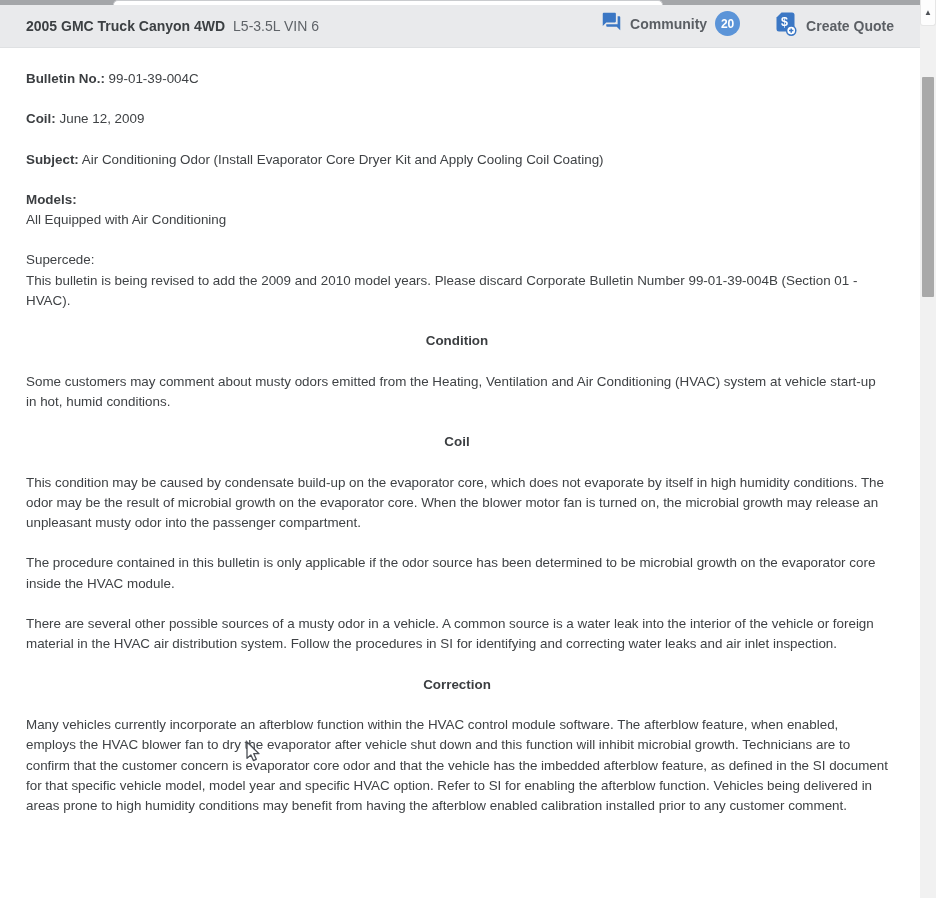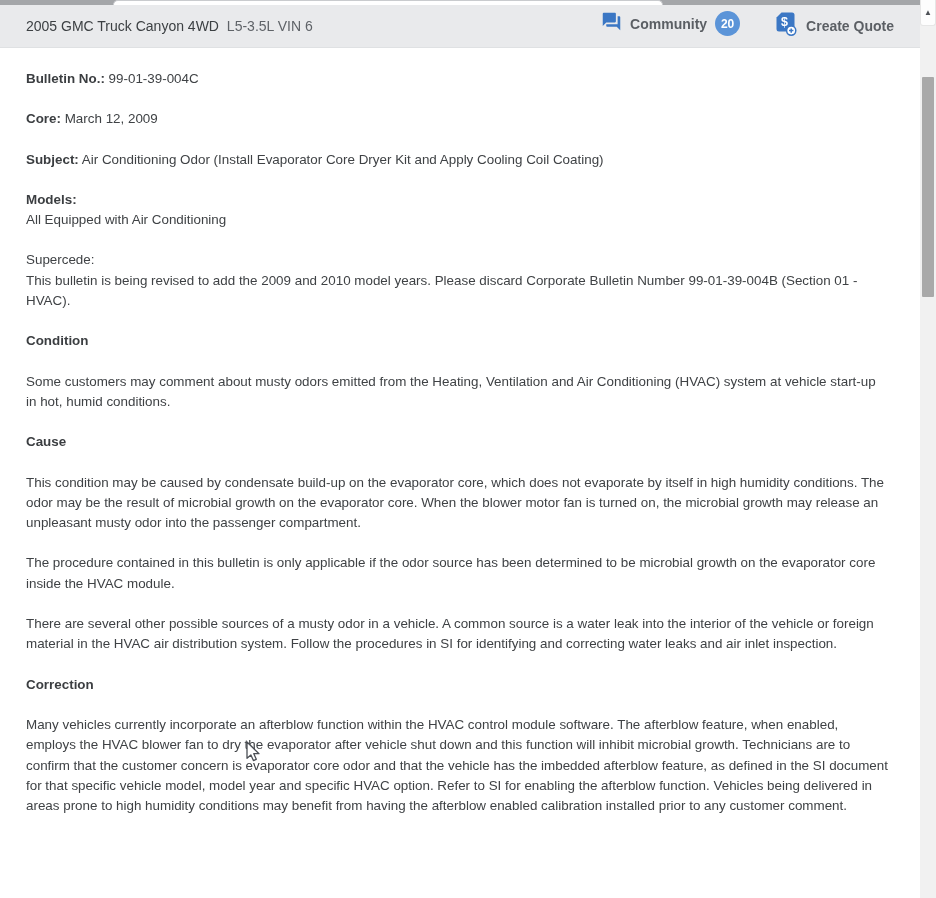--- a/index.html
+++ b/index.html
@@ -9,33 +9,33 @@
     font-family:"Liberation Sans","DejaVu Sans",sans-serif;background:#ffffff;
   }
   
   .tabstrip{position:absolute;left:0;top:0;width:920px;height:5px;background:#a4a6a9;}
   .active-tab{position:absolute;left:113px;top:0;width:550px;height:5px;background:#ffffff;
     border-radius:7px 7px 0 0;border:1px solid #c9cbce;border-bottom:none;}
   
   .topbar{position:absolute;left:0;top:5px;width:920px;height:43px;background:#e9eaec;
     display:flex;align-items:center;border-bottom:1px solid #dfe1e3;}
   .vehicle{margin-left:26px;font-size:14px;white-space:nowrap;}
-  .vbold{font-weight:400;color:#3c4043;}
+  .vbold{font-weight:700;color:#3c4043;}
   .vlight{font-weight:400;color:#5f6368;margin-left:4px;}
   .actions{margin-left:auto;display:flex;align-items:flex-start;gap:34px;margin-right:26px;}
   .action{display:flex;align-items:center;cursor:pointer;}
   .action-label{font-size:14px;font-weight:700;color:#5b5f64;margin-left:8px;}
   .badge{margin-left:8px;width:25px;height:25px;border-radius:50%;background:#5b94d8;
     color:#ffffff;font-size:12px;font-weight:700;display:flex;align-items:center;justify-content:center;}
   
   .doc{position:absolute;left:0;top:60px;width:920px;height:850px;background:#ffffff;
     padding:9px 32px 16px 26px;font-size:13.4px;line-height:20.3px;color:#3f4245;}
   .doc p,.doc .para{margin:0 0 20px 0;}
   .doc b,.h{font-weight:700;color:#3b3e41;}
-  .h{margin:0 0 20px 0;}
+  .h{margin:0 0 20px 0;text-align:center;}
   
   .scrollbar{position:absolute;right:0;top:0;width:16px;height:898px;background:#f1f1f1;}
   .sb-up{position:absolute;left:0;top:0;width:16px;height:26px;background:#fdfdfd;
     border:1px solid #e6e6e6;border-top:none;border-radius:0 0 3px 3px;
     display:flex;align-items:center;justify-content:center;cursor:pointer;}
   .sb-up span{font-size:8px;color:#4d5156;line-height:1;}
   .sb-thumb{position:absolute;left:2px;top:77px;width:12px;height:220px;background:#a9a9a9;border-radius:1px;cursor:pointer;}
   
   .cursor{position:absolute;left:246px;top:741px;pointer-events:none;}
 </style>
@@ -72,37 +72,37 @@
             <path d="M17.2 17.4v4.4M15 19.6h4.4" stroke="#3b77c4" stroke-width="1.5"></path>
           </svg>
         </span>
         <span class="action-label">Create Quote</span>
       </div>
     </div>
   </header>
 
   <main class="doc">
     <p class="field"><b>Bulletin No.:</b> <span>99-01-39-004C</span></p>
-    <p class="field"><b>Core:</b> <span>March 12, 2009</span></p>
+    <p class="field"><b>Coil:</b> <span>June 12, 2009</span></p>
     <p class="field"><b>Subject:</b> <span>Air Conditioning Odor (Install Evaporator Core Dryer Kit and Apply Cooling Coil Coating)</span></p>
 
     <div class="para">
       <div><b>Models:</b></div>
       <div>All Equipped with Air Conditioning</div>
     </div>
 
     <div class="para">
       <div>Supercede:</div>
       <div>This bulletin is being revised to add the 2009 and 2010 model years. Please discard Corporate Bulletin Number 99-01-39-004B (Section 01 - HVAC).</div>
     </div>
 
     <p class="h">Condition</p>
     <p>Some customers may comment about musty odors emitted from the Heating, Ventilation and Air Conditioning (HVAC) system at vehicle start-up in hot, humid conditions.</p>
 
-    <p class="h">Cause</p>
+    <p class="h">Coil</p>
     <p>This condition may be caused by condensate build-up on the evaporator core, which does not evaporate by itself in high humidity conditions. The odor may be the result of microbial growth on the evaporator core. When the blower motor fan is turned on, the microbial growth may release an unpleasant musty odor into the passenger compartment.</p>
     <p>The procedure contained in this bulletin is only applicable if the odor source has been determined to be microbial growth on the evaporator core inside the HVAC module.</p>
     <p>There are several other possible sources of a musty odor in a vehicle. A common source is a water leak into the interior of the vehicle or foreign material in the HVAC air distribution system. Follow the procedures in SI for identifying and correcting water leaks and air inlet inspection.</p>
 
     <p class="h">Correction</p>
     <p>Many vehicles currently incorporate an afterblow function within the HVAC control module software. The afterblow feature, when enabled, employs the HVAC blower fan to dry the evaporator after vehicle shut down and this function will inhibit microbial growth. Technicians are to confirm that the customer concern is evaporator core odor and that the vehicle has the imbedded afterblow feature, as defined in the SI document for that specific vehicle model, model year and specific HVAC option. Refer to SI for enabling the afterblow function. Vehicles being delivered in areas prone to high humidity conditions may benefit from having the afterblow enabled calibration installed prior to any customer comment.</p>
   </main>
 
   <div class="scrollbar">
     <div class="sb-up">

